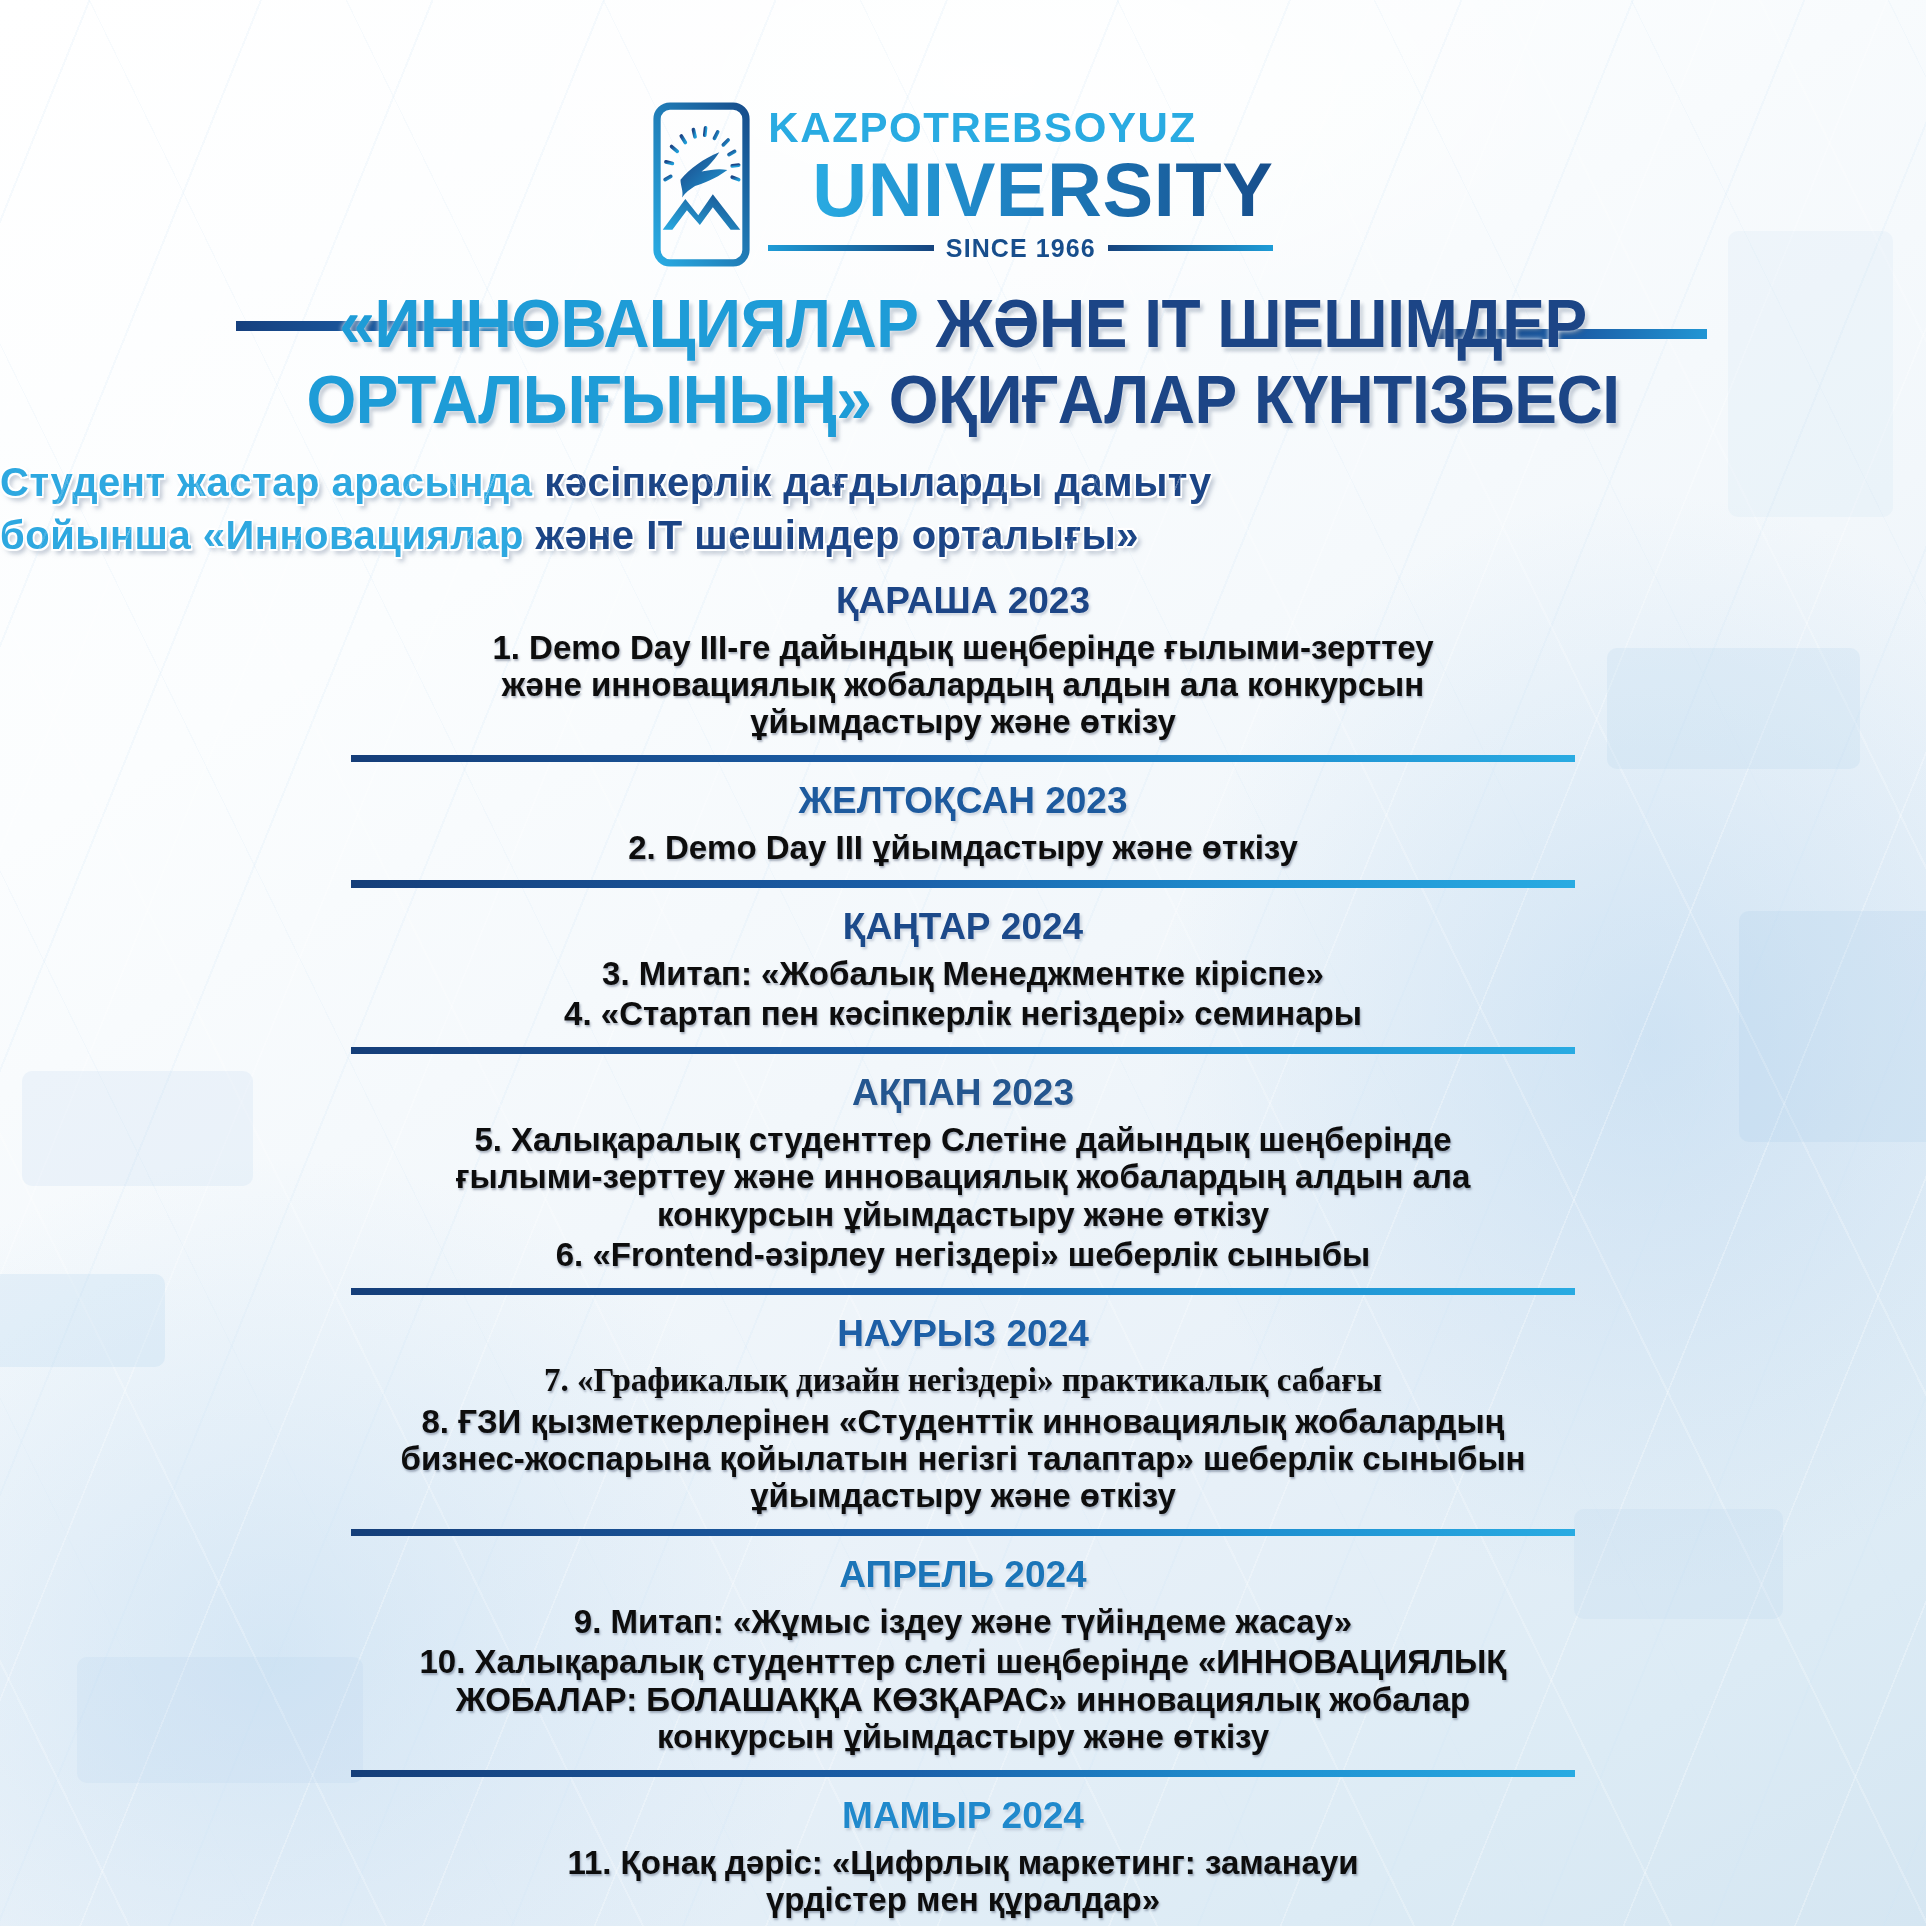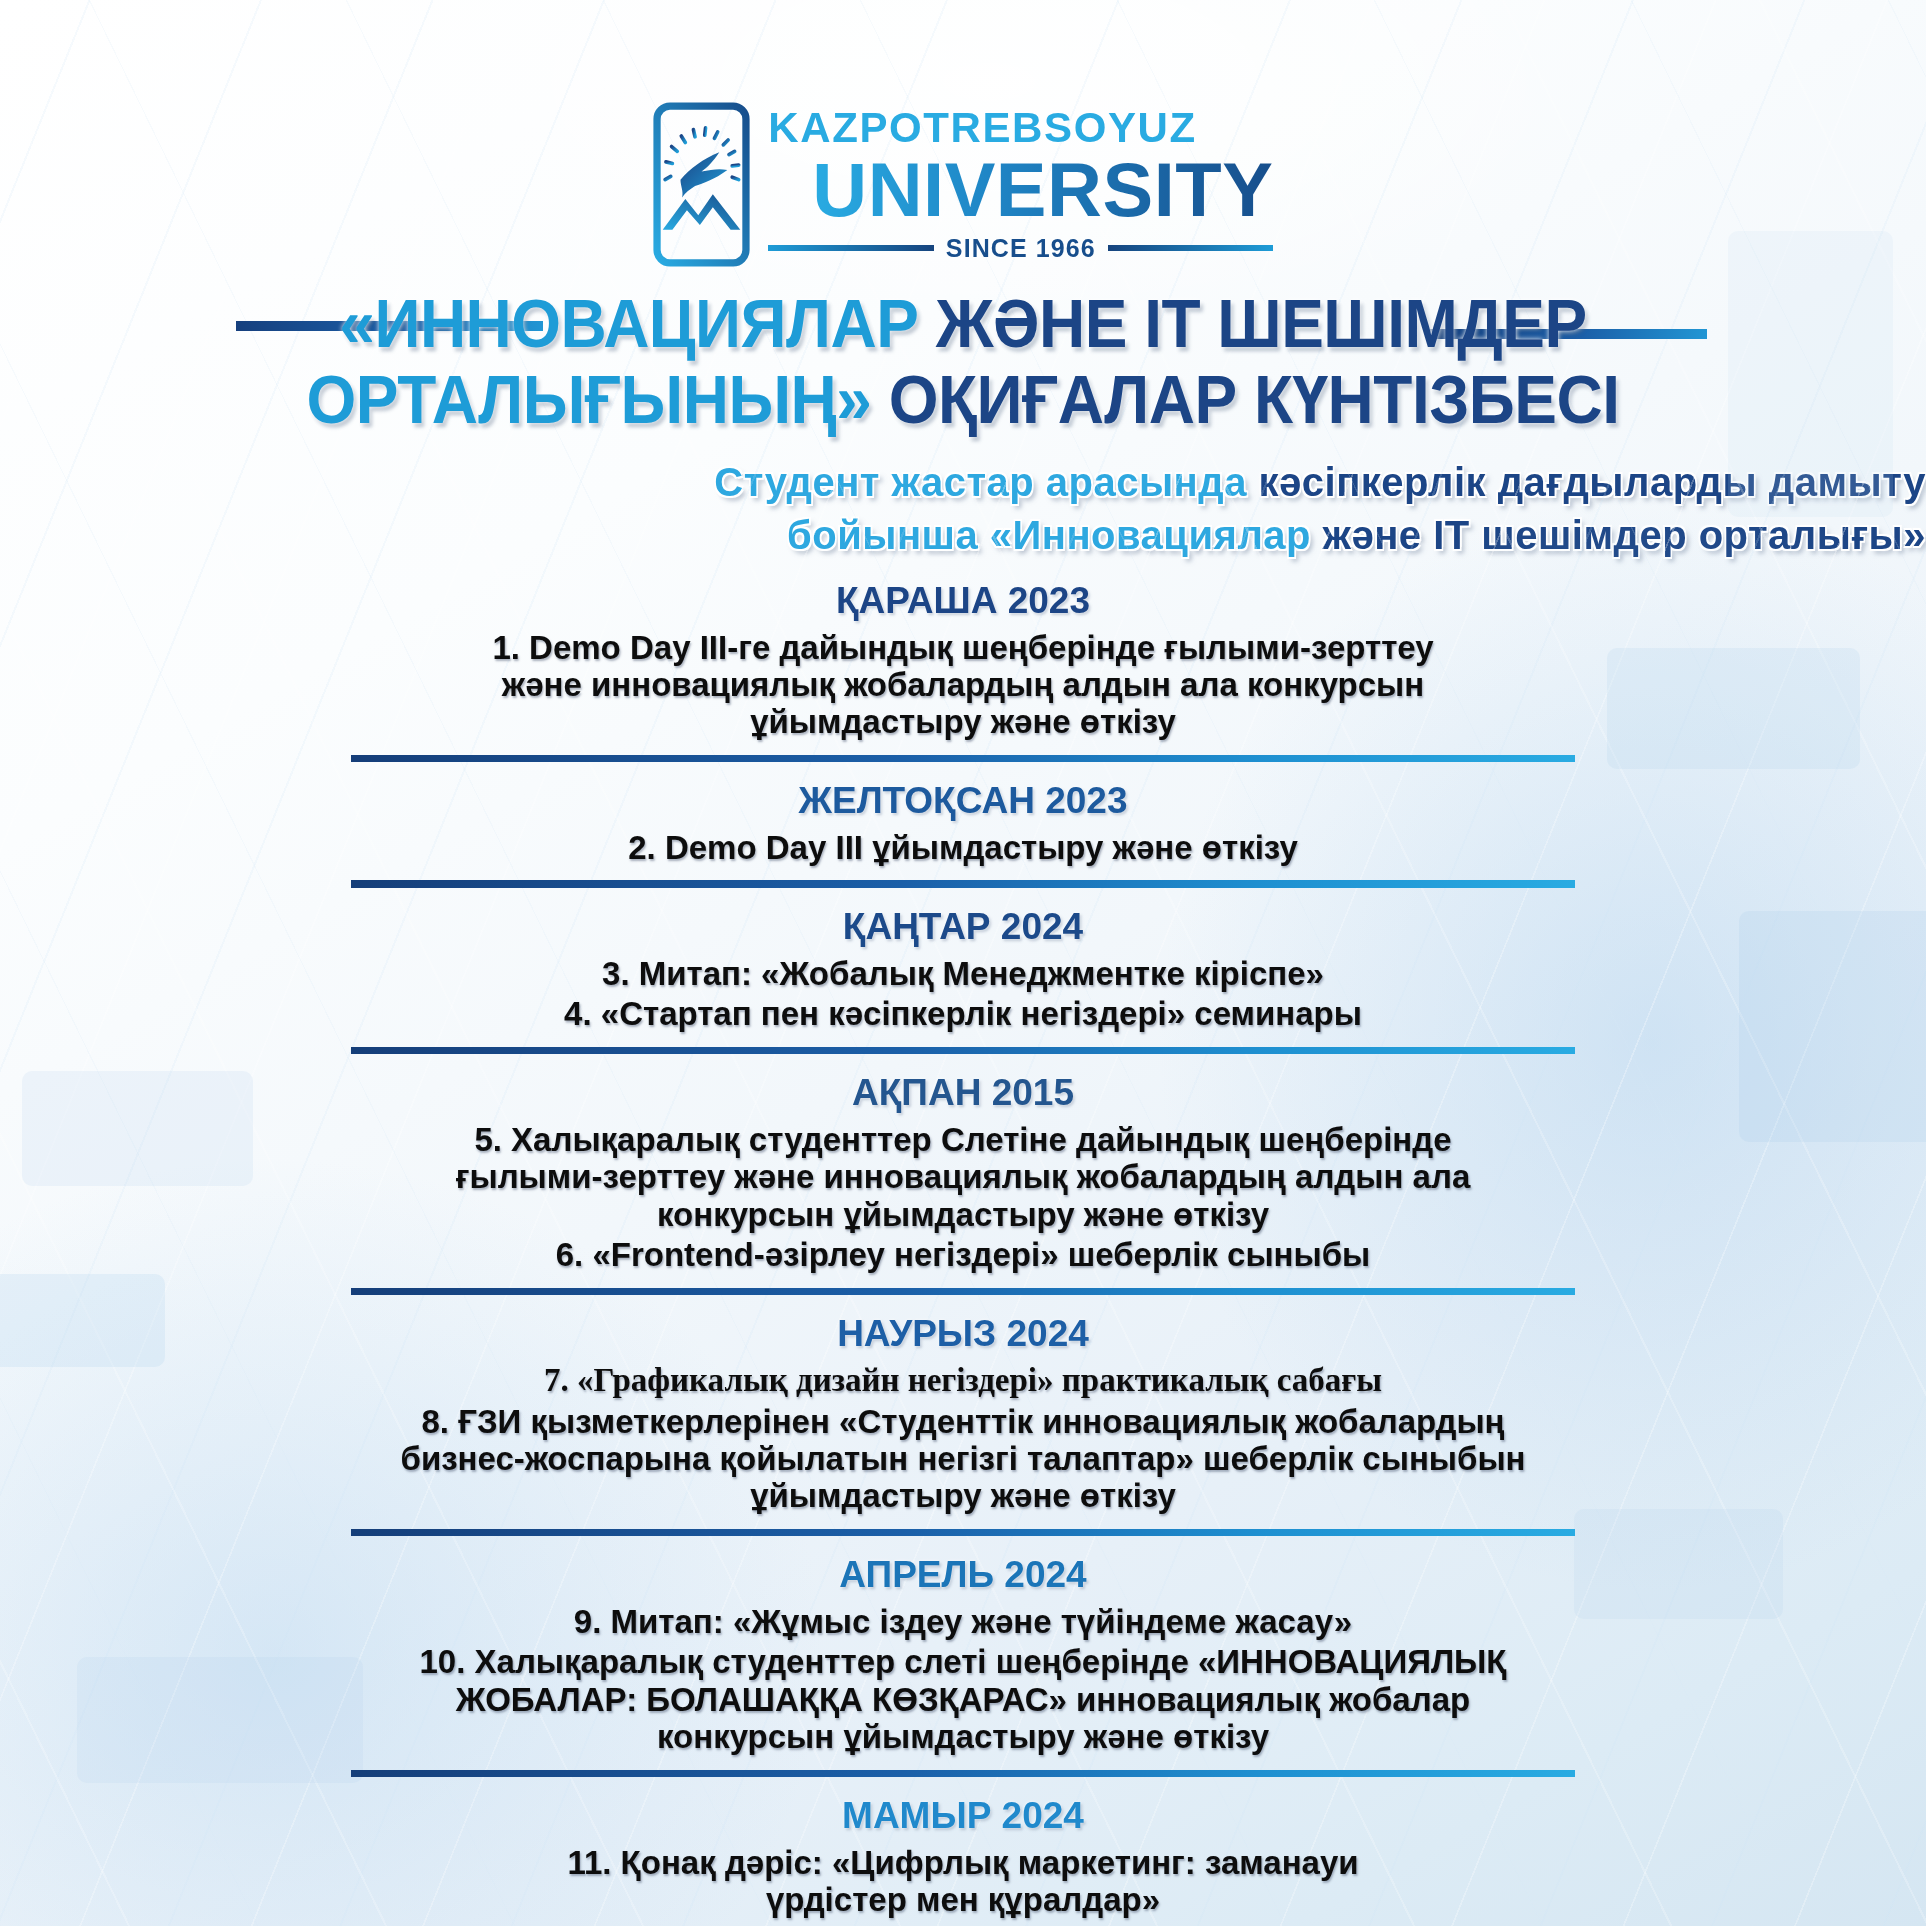--- a/index.html
+++ b/index.html
@@ -35,21 +35,21 @@
   .since-line.rev{background:linear-gradient(90deg,#16447E,#1E9CD7);}
   .since-text{font-weight:700;font-size:25px;color:#174E8C;letter-spacing:1.1px;white-space:nowrap;}
   
   .title-wrap{position:relative;margin-top:18.7px;text-align:center;}
   .t-line{font-weight:700;font-size:64px;line-height:1.2;letter-spacing:-0.5px;transform:scaleY(1.06);transform-origin:center;
     text-shadow:0 0 5.5px rgba(255,255,255,.95), 2.7px 3.3px 3.8px rgba(80,100,130,.38);}
   .deco-line{position:absolute;height:10px;background:linear-gradient(90deg,#16407E 0%,#1B5FA8 55%,#2196D4 100%);}
   .deco-line.left{left:236px;top:35px;width:307px;}
   .deco-line.right{right:219px;top:43px;width:277px;}
   
-  .subtitle{margin-top:16.5px;text-align:right;}
+  .subtitle{margin-top:16.5px;text-align:left;}
   .s-line{font-weight:700;font-size:40px;line-height:1.32;letter-spacing:0.5px;
     text-shadow:-1.6px -1.6px 0 #fff,1.6px -1.6px 0 #fff,-1.6px 1.6px 0 #fff,1.6px 1.6px 0 #fff,0 0 7.7px #fff,3.3px 3.8px 5px rgba(90,110,140,.55);}
   
   .events{position:relative;margin:16.5px auto 0;width:1406px;text-align:center;}
   .month-title{font-weight:700;font-size:37px;line-height:1.22;margin:0 0 5.5px;letter-spacing:0;
     text-shadow:0 0 3.3px rgba(255,255,255,.8),1.6px 2.2px 2.7px rgba(90,110,140,.35);}
   .event{margin:0 0 3.3px;}
   .event-line{font-weight:700;font-size:33px;line-height:1.13;color:#0D0D0D;white-space:nowrap;
     text-shadow:1.1px 1.6px 2.2px rgba(70,85,110,.45);}
   .divider{height:7.1px;width:1224px;margin:14.3px auto 16.5px;
@@ -151,21 +151,21 @@
         <h2 class="month-title" style="color: rgb(28, 74, 138);">ҚАҢТАР 2024</h2>
         <div class="event">
           <div class="event-line" style="color: rgb(13, 13, 13);">3. Митап: «Жобалық Менеджментке кіріспе»</div>
         </div>
         <div class="event">
           <div class="event-line" style="color: rgb(13, 13, 13);">4. «Стартап пен кәсіпкерлік негіздері» семинары</div>
         </div>
       </section>
       <div class="divider" style="background: linear-gradient(90deg, rgb(21, 62, 121) 0%, rgb(27, 95, 168) 45%, rgb(30, 143, 208) 74%, rgb(41, 171, 226) 100%);"></div>
       <section class="month-section">
-        <h2 class="month-title" style="color: rgb(36, 86, 143);">АҚПАН 2015</h2>
+        <h2 class="month-title" style="color: rgb(36, 86, 143);">АҚПАН 2023</h2>
         <div class="event">
           <div class="event-line" style="color: rgb(13, 13, 13);">5. Халықаралық студенттер Слетіне дайындық шеңберінде</div>
           <div class="event-line" style="color: rgb(13, 13, 13);">ғылыми-зерттеу және инновациялық жобалардың алдын ала</div>
           <div class="event-line" style="color: rgb(13, 13, 13);">конкурсын ұйымдастыру және өткізу</div>
         </div>
         <div class="event">
           <div class="event-line" style="color: rgb(13, 13, 13);">6. «Frontend-әзірлеу негіздері» шеберлік сыныбы</div>
         </div>
       </section>
       <div class="divider" style="background: linear-gradient(90deg, rgb(21, 62, 121) 0%, rgb(27, 95, 168) 45%, rgb(30, 143, 208) 74%, rgb(41, 171, 226) 100%);"></div>

